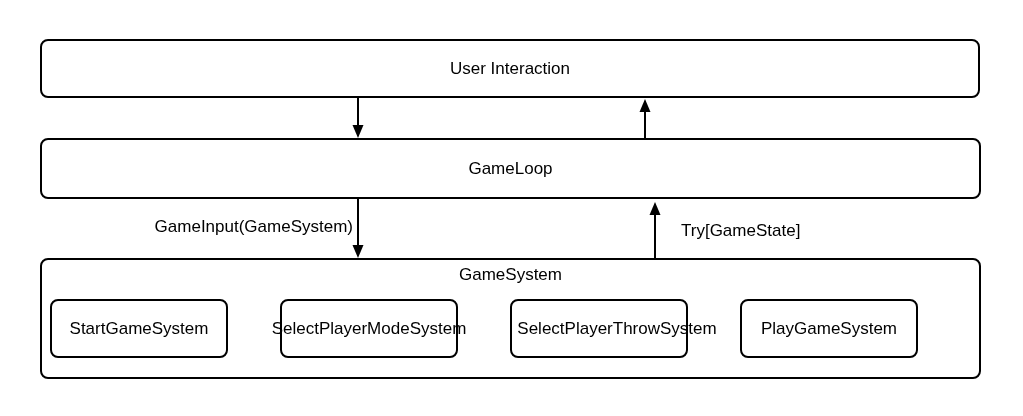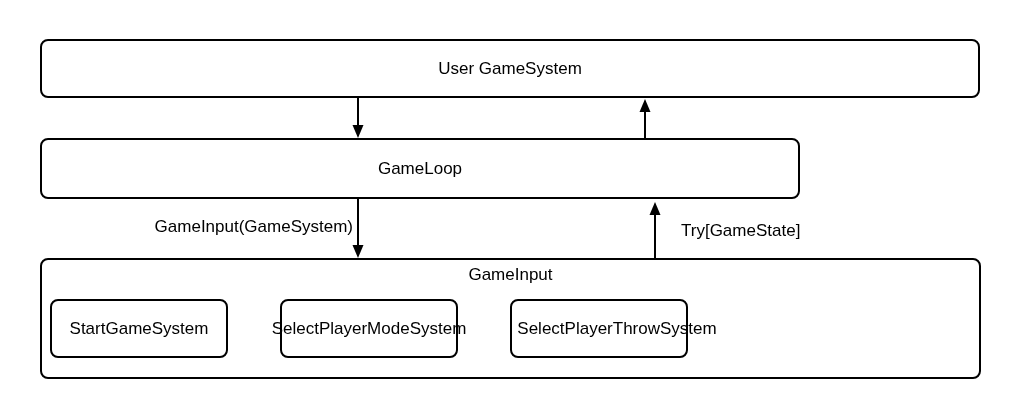--- a/index.html
+++ b/index.html
@@ -27,21 +27,21 @@
     box-sizing: border-box;
     border: 2px solid var(--stroke);
     border-radius: 8px;
     background: var(--bg);
     display: flex;
     align-items: center;
     justify-content: center;
     text-align: center;
   }
   .box-user-interaction { left: 40px; top: 39px;  width: 940px; height: 59px; }
-  .box-game-loop        { left: 40px; top: 138px; width: 760px; height: 61px; }
+  .box-game-loop        { left: 40px; top: 138px; width: 941px; height: 61px; }
   .box-game-system      { left: 40px; top: 258px; width: 941px; height: 121px;
                           align-items: flex-start; padding-top: 5px; }
   .inner-box {
     position: absolute;
     box-sizing: border-box;
     border: 2px solid var(--stroke);
     border-radius: 8px;
     background: var(--bg);
     display: flex;
     align-items: center;
@@ -91,41 +91,44 @@
       <line x1="358" y1="199" x2="358" y2="246.5"></line>
       <polygon points="352.5,245 363.5,245 358,258"></polygon>
     </g>
     <g>
       <line x1="655" y1="258" x2="655" y2="213.5"></line>
       <polygon points="649.5,215 660.5,215 655,202"></polygon>
     </g>
   </svg>
 
   <div class="box box-user-interaction">
-    <span>User GameSystem</span>
+    <span>User Interaction</span>
   </div>
 
   <div class="box box-game-loop">
     <span>GameLoop</span>
   </div>
 
   <div class="edge-label edge-label-game-input">GameInput(GameSystem)</div>
 
   <div class="edge-label edge-label-try">Try[GameState]</div>
 
   <div class="box box-game-system">
-    <span>GameInput</span>
+    <span>GameSystem</span>
   </div>
 
   <div class="inner-box inner-box-1">
     <span>StartGameSystem</span>
   </div>
 
   <div class="inner-box inner-box-2">
     <span>SelectPlayerModeSystem</span>
   </div>
 
   <div class="inner-box inner-box-3">
     <span>SelectPlayerThrowSystem</span>
   </div>
 
+  <div class="inner-box inner-box-4">
+    <span>PlayGameSystem</span>
+  </div>
 
 </div>
 
 </body></html>

